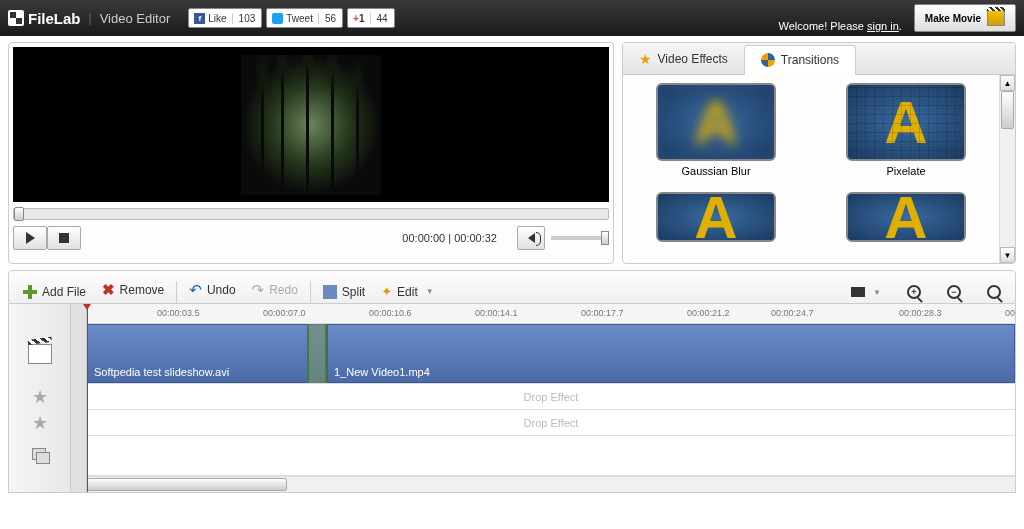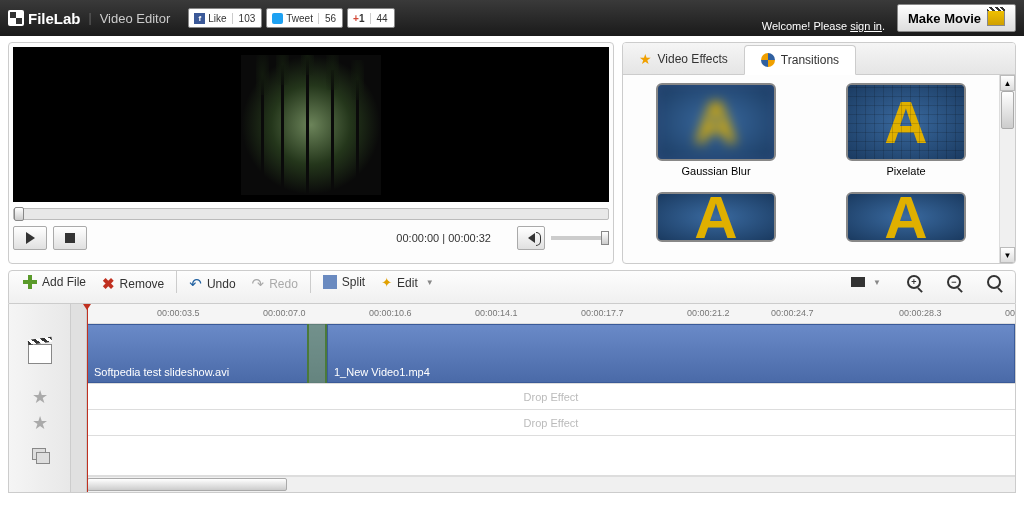--- a/index.html
+++ b/index.html
@@ -18,36 +18,36 @@
 .social-btn { background: #fff; border: 1px solid #888; height: 20px; display: flex; align-items: center; font-size: 10px; color: #333; border-radius: 2px; cursor: pointer; }
 .social-label { padding: 0 5px; display: flex; align-items: center; gap: 3px; }
 .social-count { border-left: 1px solid #ccc; padding: 0 6px; }
 .fb-icon { width: 11px; height: 11px; background: #3b5998; color: #fff; font-size: 8px; font-weight: bold; display: flex; align-items: center; justify-content: center; }
 .tw-icon { width: 11px; height: 11px; background: #1da1f2; border-radius: 2px; }
 .gp-icon { font-size: 10px; font-weight: bold; }
 .gp-red { color: #d34836; }
 .header-right { margin-left: auto; display: flex; align-items: flex-end; gap: 12px; }
 .welcome { font-size: 11px; }
 .welcome a { color: #fff; text-decoration: underline; }
-.make-movie { background: linear-gradient(#fff, #ddd); border: 1px solid #888; padding: 5px 10px; font-weight: bold; font-size: 13px; display: flex; align-items: center; gap: 6px; cursor: pointer; border-radius: 2px; }
+.make-movie { background: linear-gradient(#fff, #ddd); border: 1px solid #888; padding: 5px 10px; font-weight: bold; font-size: 10px; display: flex; align-items: center; gap: 6px; cursor: pointer; border-radius: 2px; }
 .clapper-icon { width: 18px; height: 16px; background: linear-gradient(#f0c000, #d0a000); border: 1px solid #888; position: relative; }
 .clapper-icon::before { content: ''; position: absolute; top: -4px; left: -1px; right: -1px; height: 4px; background: repeating-linear-gradient(45deg, #333 0 2px, #fff 2px 4px); }
 
 
 .main-row { display: flex; height: 228px; padding: 6px 8px 0; gap: 8px; }
 
 
 .preview-panel { width: 606px; border: 1px solid #ccc; border-radius: 4px; background: #fdfdfd; padding: 4px; display: flex; flex-direction: column; }
 .preview-screen { background: #000; height: 155px; display: flex; align-items: center; justify-content: center; position: relative; }
 .preview-img { width: 140px; height: 140px; background: radial-gradient(ellipse at center, rgba(180,220,150,0.6) 0%, rgba(40,60,30,0.9) 40%, #0a0a0a 70%); position: relative; overflow: hidden; }
 .tree { position: absolute; bottom: 0; width: 3px; background: #0a0a0a; }
 .tree::before { content: ''; position: absolute; top: -20px; left: -5px; width: 13px; height: 40px; background: radial-gradient(ellipse, rgba(20,30,15,0.8), transparent); }
 .scrub-bar { margin-top: 6px; height: 12px; background: #e8e8e8; border: 1px solid #bbb; border-radius: 2px; position: relative; }
 .scrub-handle { position: absolute; left: 0; top: -2px; width: 10px; height: 14px; background: linear-gradient(#fff,#ccc); border: 1px solid #888; border-radius: 2px; }
-.preview-controls { margin-top: 6px; display: flex; align-items: center; gap: 6px; }
+.preview-controls { margin-top: 6px; display: flex; align-items: center; }
 .ctrl-btn { width: 34px; height: 24px; border: 1px solid #aaa; background: linear-gradient(#fff,#e0e0e0); border-radius: 2px; display: flex; align-items: center; justify-content: center; cursor: pointer; }
 .play-tri { width: 0; height: 0; border-left: 9px solid #333; border-top: 6px solid transparent; border-bottom: 6px solid transparent; }
 .stop-sq { width: 10px; height: 10px; background: #333; }
 .time-display { margin-left: auto; font-size: 11px; color: #333; }
 .vol-area { display: flex; align-items: center; gap: 6px; margin-left: 20px; }
 .vol-btn { width: 28px; height: 24px; border: 1px solid #aaa; background: linear-gradient(#fff,#e0e0e0); border-radius: 2px; display: flex; align-items: center; justify-content: center; cursor: pointer; }
 .vol-icon { width: 0; height: 0; border-right: 7px solid #333; border-top: 5px solid transparent; border-bottom: 5px solid transparent; position: relative; }
 .vol-icon::after { content: ''; position: absolute; left: 8px; top: -6px; width: 4px; height: 12px; border: 1px solid #333; border-left: none; border-radius: 0 8px 8px 0; }
 .vol-slider { width: 58px; height: 4px; background: #ccc; position: relative; }
 .vol-handle { position: absolute; right: 0; top: -5px; width: 8px; height: 14px; background: linear-gradient(#fff,#ccc); border: 1px solid #888; }
@@ -67,21 +67,21 @@
 .pixel-a { position: absolute; inset: 0; display: flex; align-items: center; justify-content: center; font-size: 60px; font-weight: bold; color: #e0b000; background: radial-gradient(#3a6aa0, #1a3a60); }
 .pixel-overlay { position: absolute; inset: 0; background: repeating-linear-gradient(0deg, transparent 0 8px, rgba(0,0,0,0.15) 8px 9px), repeating-linear-gradient(90deg, transparent 0 8px, rgba(0,0,0,0.15) 8px 9px); }
 .sharp-a, .tv-a { position: absolute; inset: 0; display: flex; align-items: center; justify-content: center; font-size: 60px; font-weight: bold; color: #e0b000; background: radial-gradient(#3a6aa0, #1a3a60); }
 .effect-cut { height: 50px; overflow: hidden; }
 .scrollbar { width: 16px; background: #f0f0f0; border-left: 1px solid #ddd; display: flex; flex-direction: column; }
 .sb-btn { height: 16px; background: linear-gradient(#fff,#ddd); border: 1px solid #bbb; font-size: 8px; display: flex; align-items: center; justify-content: center; cursor: pointer; }
 .sb-track { flex: 1; position: relative; }
 .sb-thumb { position: absolute; top: 0; left: 1px; right: 1px; height: 38px; background: linear-gradient(#fff,#ccc); border: 1px solid #aaa; border-radius: 2px; }
 
 
-.toolbar { margin: 6px 8px 0; height: 34px; border: 1px solid #ccc; border-radius: 4px 4px 0 0; background: linear-gradient(#fdfdfd, #f0f0f0); display: flex; align-items: flex-start; padding: 0 6px; }
+.toolbar { margin: 6px 8px 0; height: 34px; border: 1px solid #ccc; border-radius: 4px 4px 0 0; background: linear-gradient(#fdfdfd, #f0f0f0); display: flex; align-items: flex-end; padding: 0 6px; }
 .tbtn { display: flex; align-items: center; gap: 5px; padding: 4px 8px; font-size: 12px; cursor: pointer; color: #333; }
 .tbtn.disabled { color: #aaa; }
 .tsep { width: 1px; height: 22px; background: #ccc; margin: 0 4px; }
 .plus-icon { width: 14px; height: 14px; position: relative; }
 .plus-icon::before, .plus-icon::after { content: ''; position: absolute; background: #5a9a2a; }
 .plus-icon::before { left: 5px; top: 0; width: 4px; height: 14px; }
 .plus-icon::after { top: 5px; left: 0; height: 4px; width: 14px; }
 .plus-overlay-icon { width: 14px; height: 14px; position: relative; }
 .plus-overlay-icon::before { content: ''; position: absolute; left: 3px; top: 0; width: 4px; height: 10px; background: #5a9a2a; }
 .plus-overlay-icon::after { content: ''; position: absolute; top: 3px; left: 0; height: 4px; width: 10px; background: #5a9a2a; }

